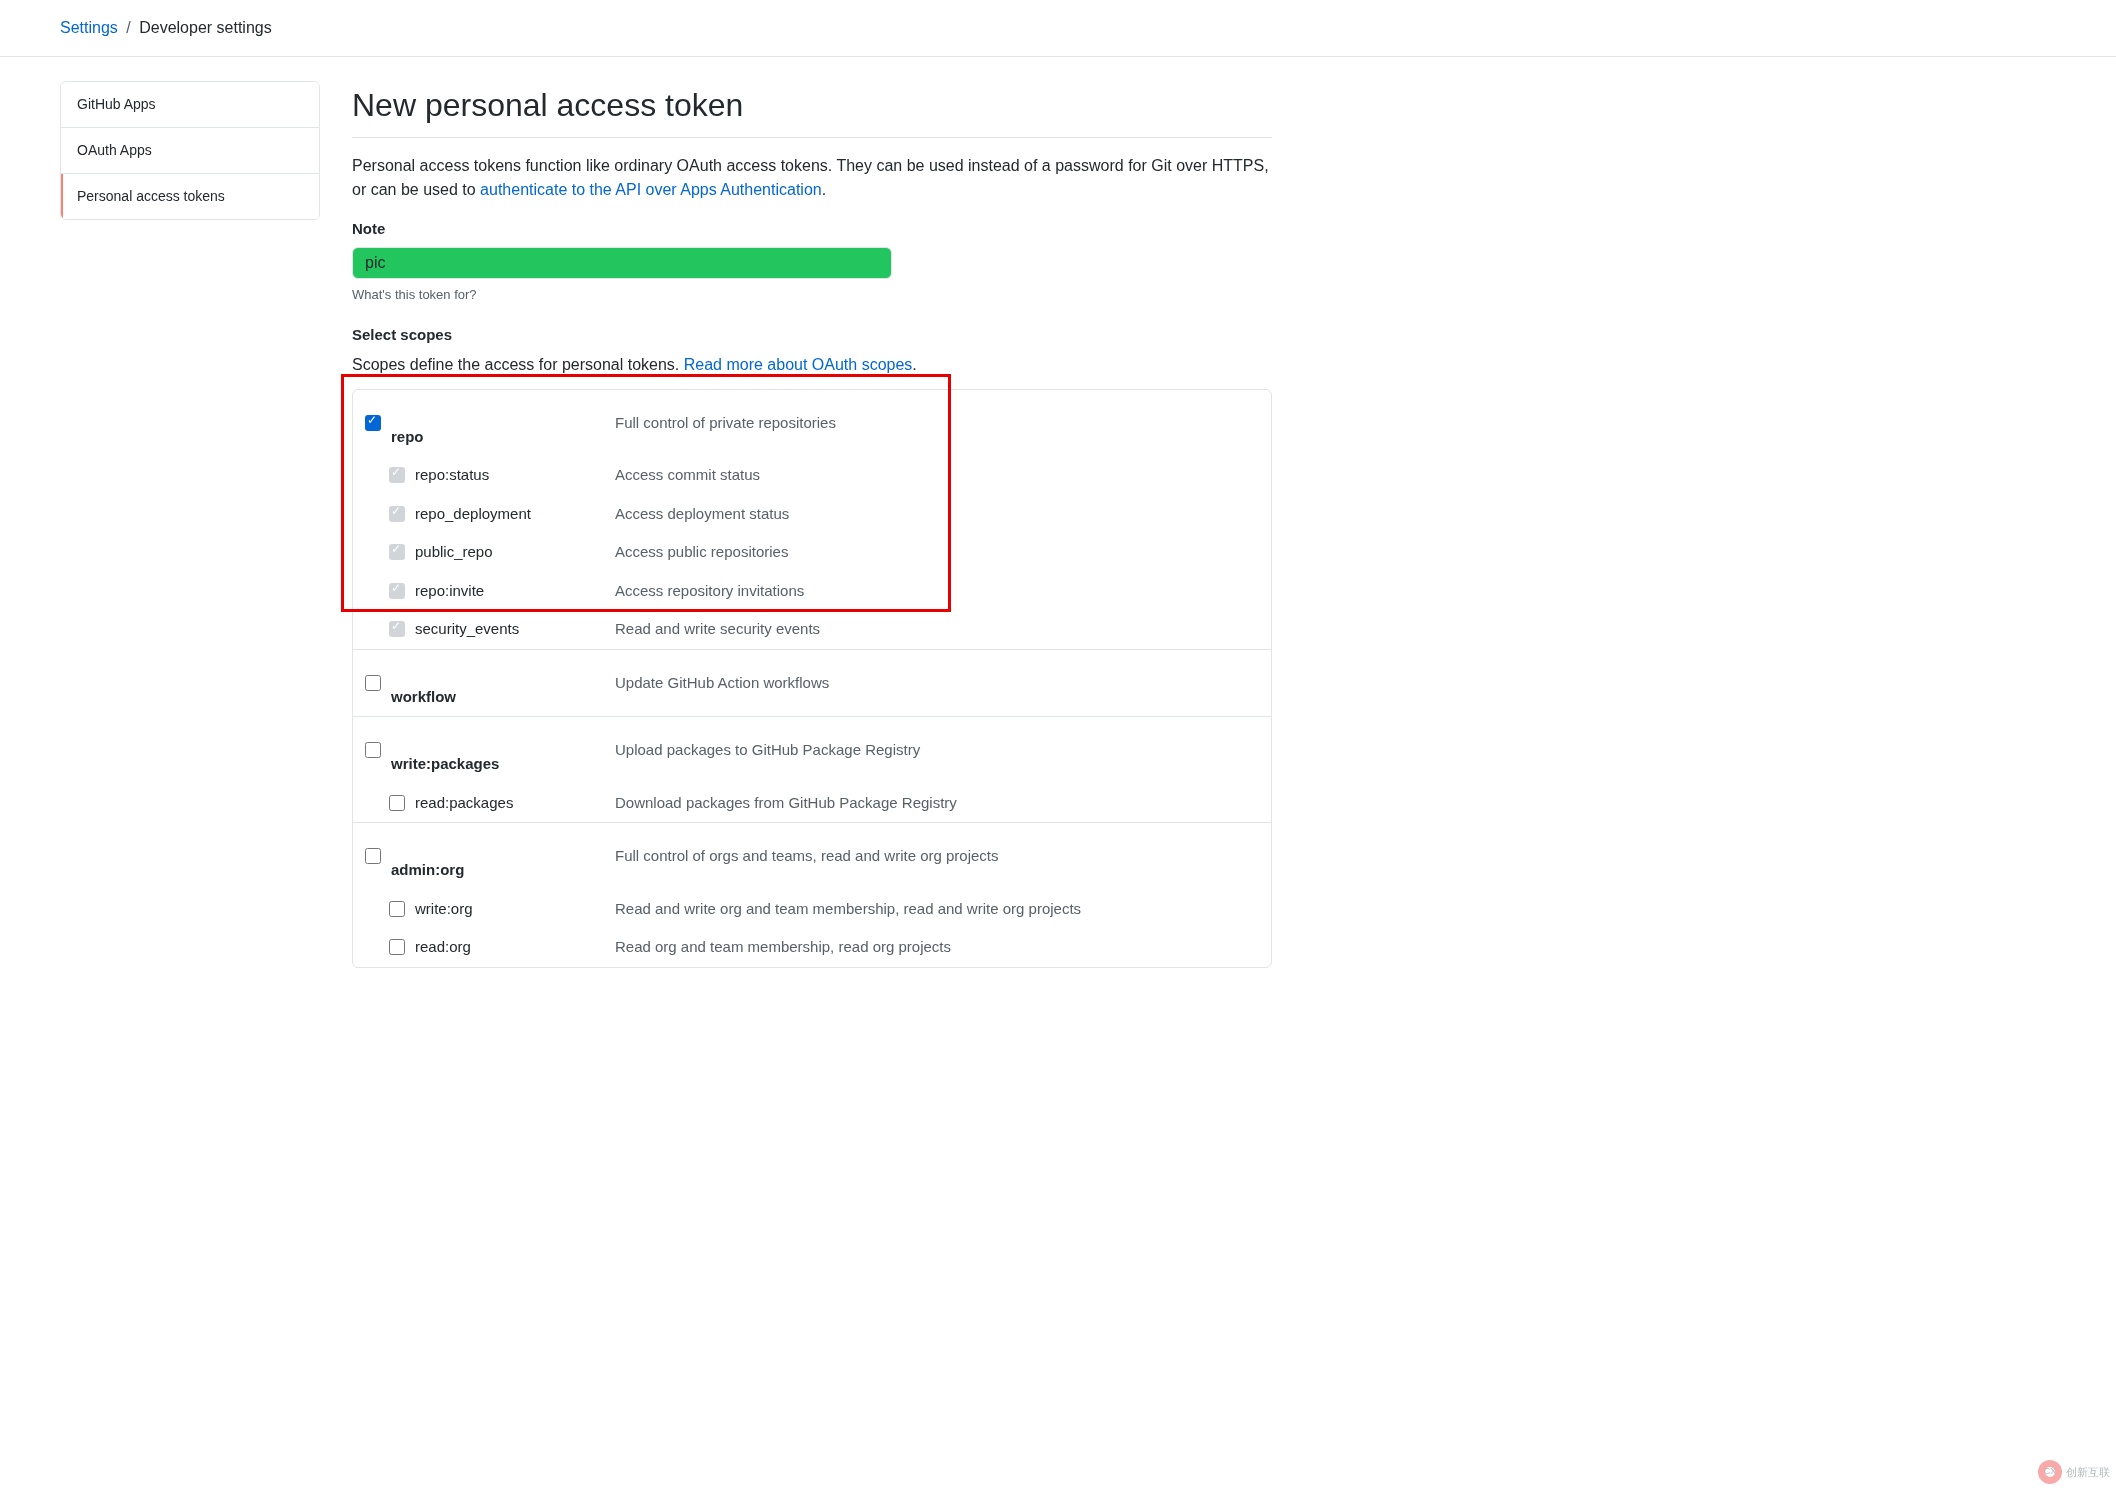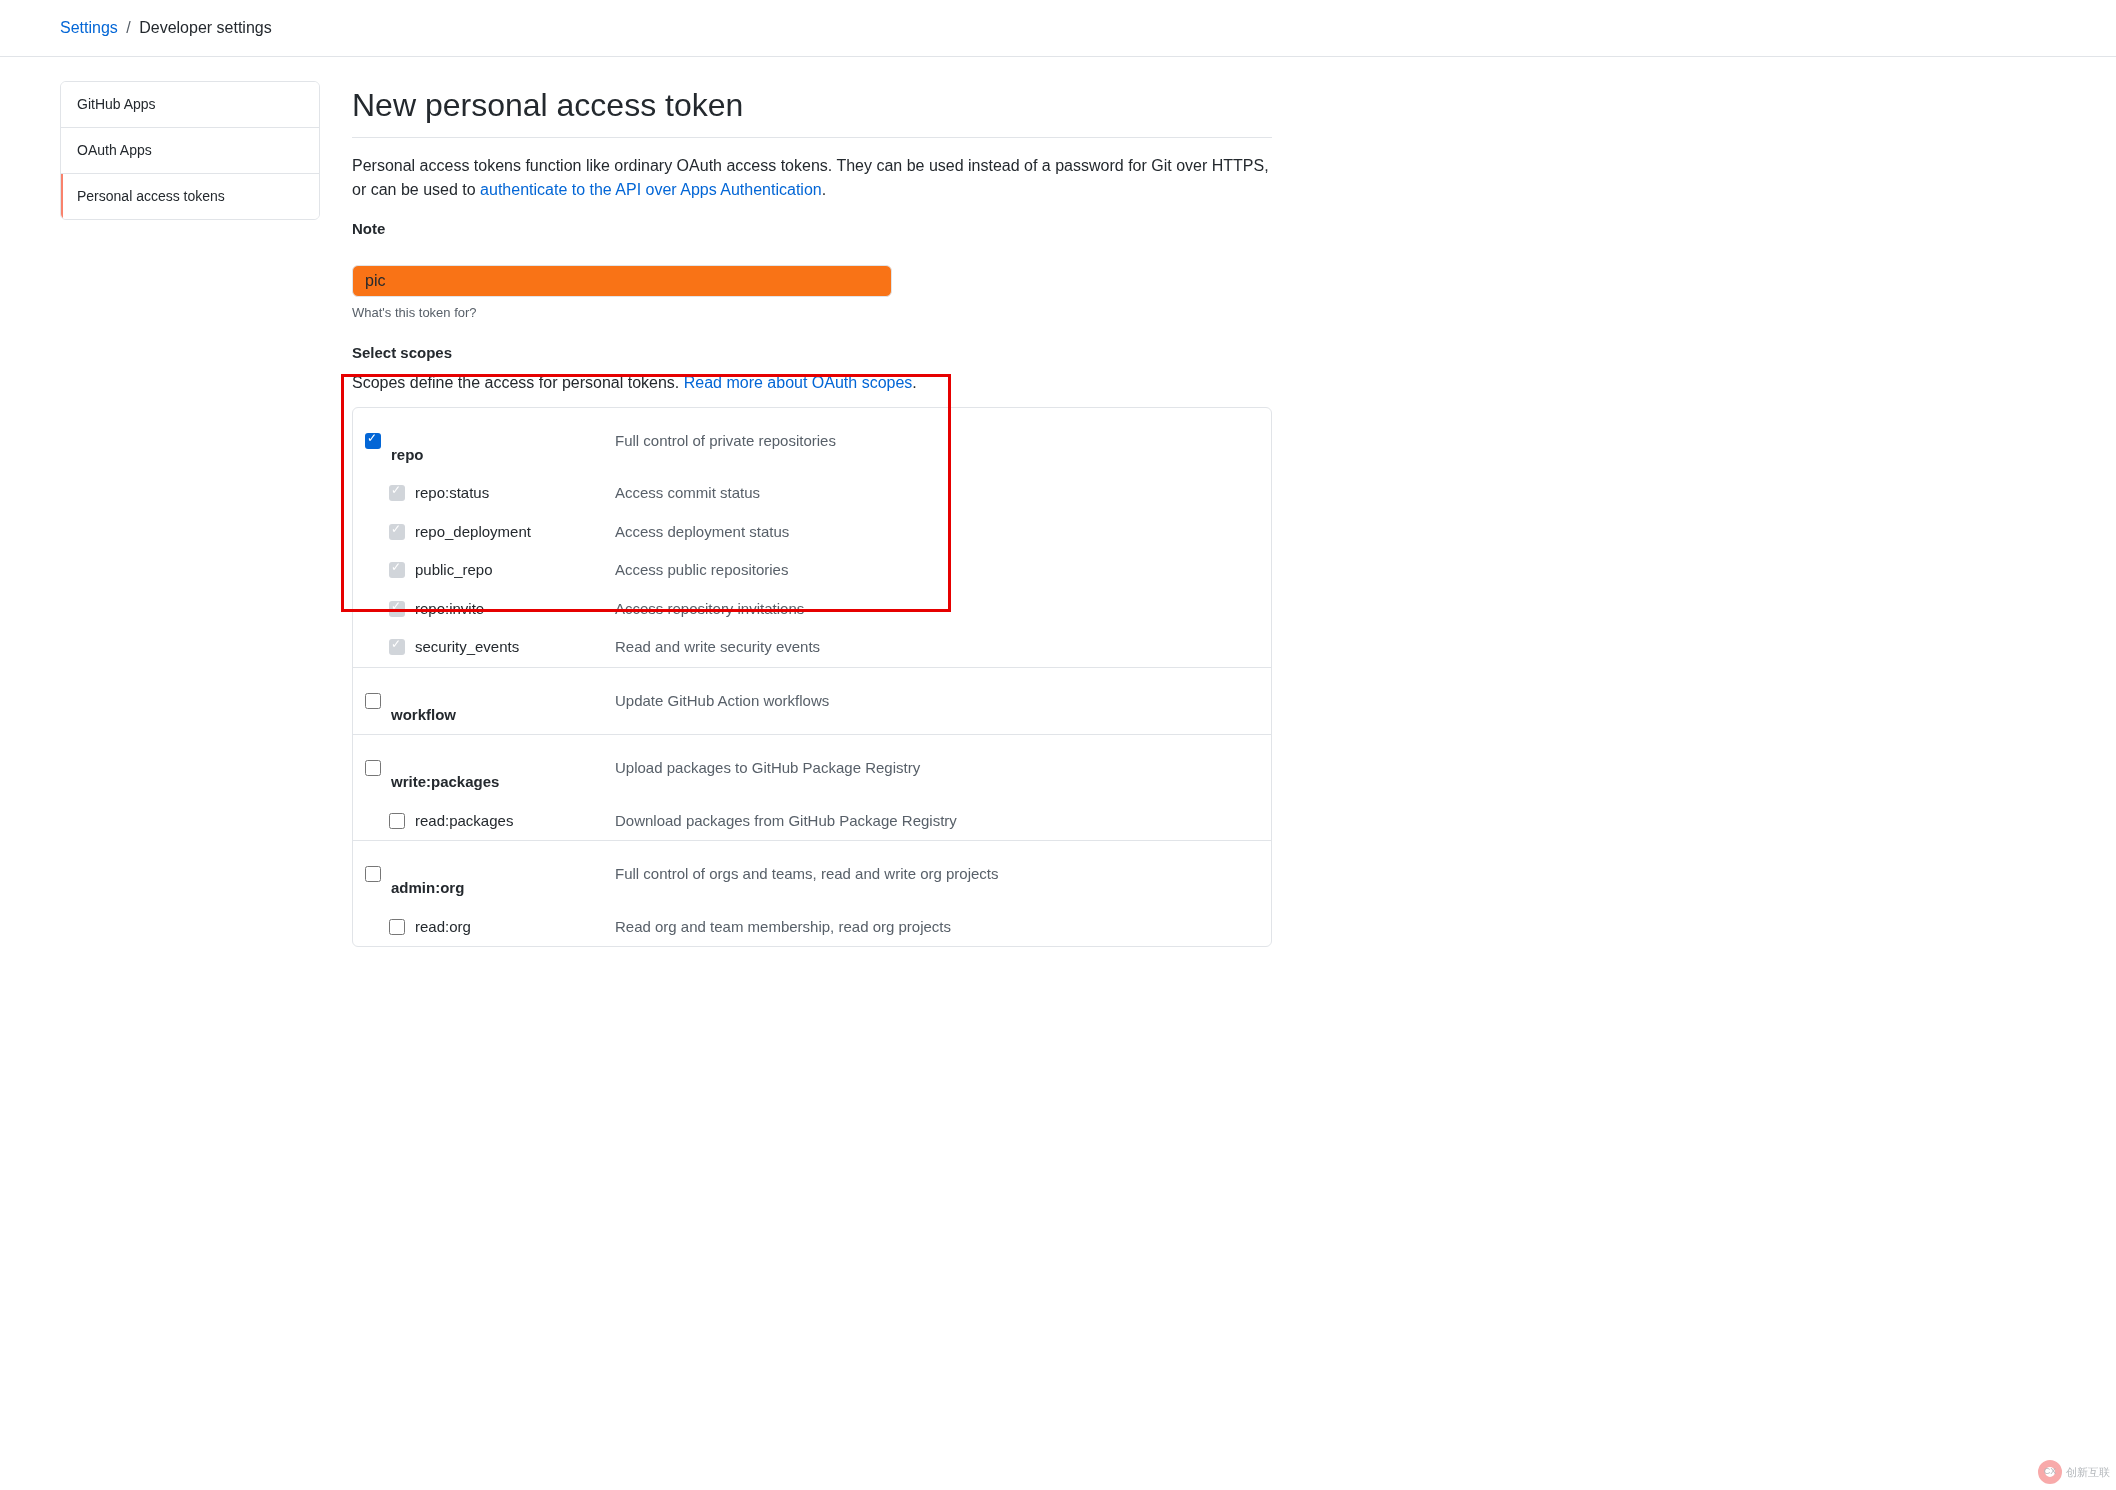--- a/index.html
+++ b/index.html
@@ -69,24 +69,23 @@
       font-size: 15px;
       margin-bottom: 6px;
       display: block;
     }
     .text-input {
       width: 540px;
       padding: 6px 12px;
       font-size: 16px;
       border: 1px solid #e1e4e8;
       border-radius: 6px;
-      background: #f97316;
+      background: #22c55e;
       color: #24292e;
       outline: none;
-      margin-top: 18px;
     }
     .field-hint {
       font-size: 13px;
       color: #586069;
       margin-top: 6px;
       margin-bottom: 20px;
     }
     .scopes-intro {
       font-size: 16px;
       margin-bottom: 12px;
@@ -288,20 +287,27 @@
           <div class="scope-row">
             <div class="scope-check-col">
               <input type="checkbox" style="">
               <span class="scope-name bold">admin:org</span>
             </div>
             <div class="scope-desc">Full control of orgs and teams, read and write org projects</div>
           </div>
           <div class="scope-row">
             <div class="scope-check-col child">
               <input type="checkbox" style="">
+              <span class="scope-name">write:org</span>
+            </div>
+            <div class="scope-desc">Read and write org and team membership, read and write org projects</div>
+          </div>
+          <div class="scope-row">
+            <div class="scope-check-col child">
+              <input type="checkbox" style="">
               <span class="scope-name">read:org</span>
             </div>
             <div class="scope-desc">Read org and team membership, read org projects</div>
           </div>
         </div>
       </div>
 
     <div class="highlight-box" id="highlight" style="left: -11px; top: 292.5px; width: 610px; height: 238px;"></div>
   </main>
 </div>

